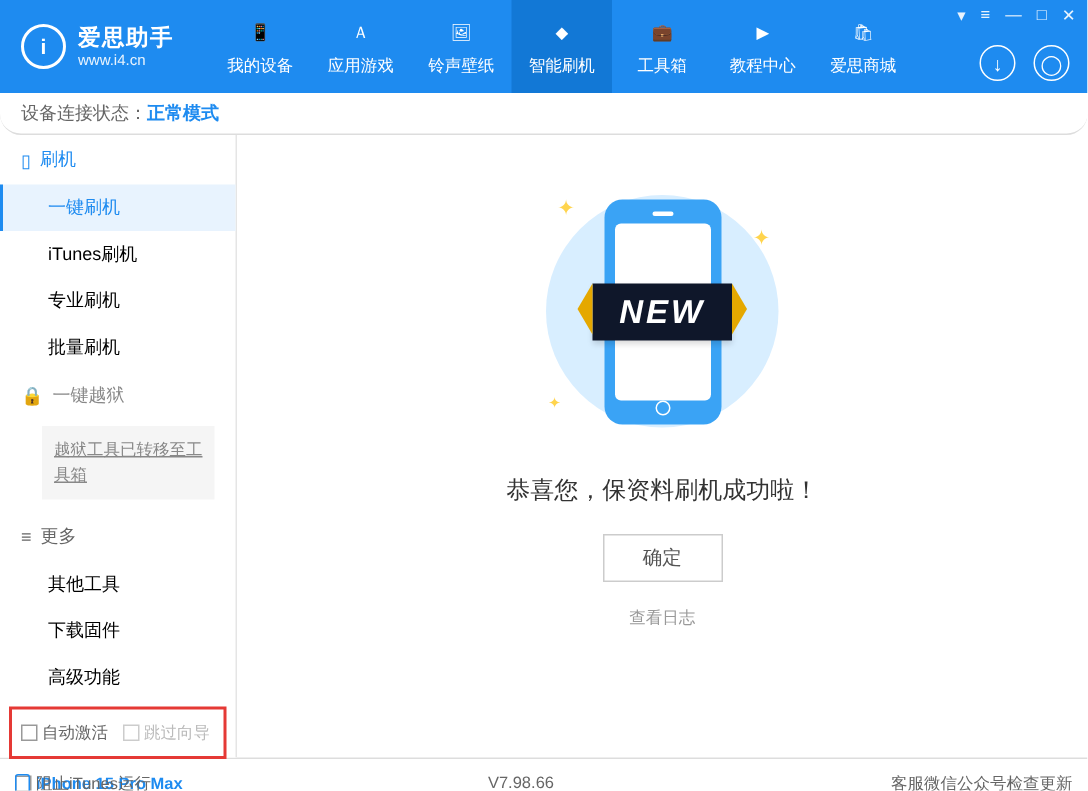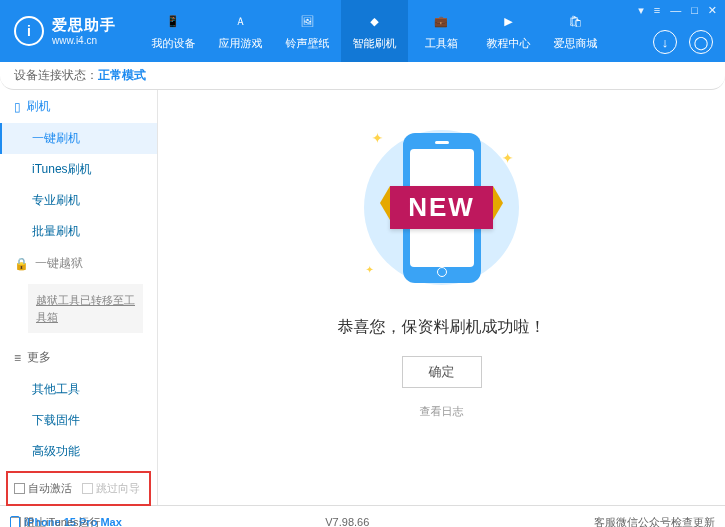--- a/index.html
+++ b/index.html
@@ -25,41 +25,41 @@
 
 
 .status-bar { height: 28px; border-bottom: 1px solid #ddd; display: flex; align-items: center; padding: 0 14px; font-size: 12px; color: #666; border-radius: 14px; }
 .status-bar .mode { color: #1e8bf0; font-weight: bold; }
 
 
 .body { display: flex; height: 415px; }
 .sidebar { width: 158px; border-right: 1px solid #e5e5e5; background: #fff; display: flex; flex-direction: column; font-size: 12px; }
 .side-sec { padding: 8px 14px; color: #888; display: flex; align-items: center; gap: 6px; }
 .side-sec.blue { color: #1e8bf0; }
-.side-item { padding: 7px 14px 7px 32px; color: #0369a1; cursor: pointer; }
+.side-item { padding: 7px 14px 7px 32px; color: #000000; cursor: pointer; }
 .side-item.active { background: #e8f3fe; color: #1e8bf0; border-left: 2px solid #1e8bf0; padding-left: 30px; }
 .side-note { background: #f5f5f5; margin: 4px 14px 8px 28px; padding: 8px; font-size: 11px; color: #888; line-height: 1.5; text-decoration: underline; }
 .side-spacer { flex: 1; }
 .opt-box { border: 2px solid #e53935; margin: 4px 6px; padding: 8px 6px; display: flex; gap: 10px; font-size: 11px; color: #666; }
 .opt-box .dis { color: #bbb; text-align: right; }
 .chk { display: inline-flex; align-items: center; gap: 3px; }
 .chk-box { width: 11px; height: 11px; border: 1px solid #999; display: inline-block; }
 .device-box { padding: 6px 10px; font-size: 11px; color: #1e8bf0; }
 .dev-ico { display:inline-block; width:10px; height:14px; border:1.5px solid #1e8bf0; border-radius:2px; vertical-align:middle; margin-right:4px; position:relative; }
 .dev-ico::after{content:"";position:absolute;bottom:1px;left:50%;transform:translateX(-50%);width:3px;height:1px;background:#1e8bf0;}
 
 
 .main { flex: 1; display: flex; flex-direction: column; align-items: center; padding-top: 30px; position: relative; }
 .illus { width: 200px; height: 175px; position: relative; display:flex; align-items:center; justify-content:center;}
 .circle-bg { width: 155px; height: 155px; background: #d8eeff; border-radius: 50%; position: absolute; }
 .phone-shape { width: 78px; height: 150px; background: #3aa3f5; border-radius: 12px; position: relative; z-index: 2; display:flex; align-items:center; justify-content:center; }
 .phone-screen { width: 64px; height: 118px; background: #fff; border-radius: 4px; }
 .phone-home { position:absolute; bottom:6px; width:10px; height:10px; border:1.5px solid #fff; border-radius:50%; }
 .phone-speaker{position:absolute; top:8px; width:14px; height:3px; background:#fff; border-radius:2px;}
-.ribbon { position: absolute; z-index: 3; background: #be185d; color: #fff; font-weight: 900; font-size: 26px; padding: 6px 18px; letter-spacing: 2px; box-shadow: 0 2px 4px rgba(0,0,0,0.15); }
+.ribbon { position: absolute; z-index: 3; background: #0f172a; color: #fff; font-weight: 900; font-size: 22px; padding: 6px 18px; letter-spacing: 2px; font-style: italic; box-shadow: 0 2px 4px rgba(0,0,0,0.15); }
 .ribbon::before, .ribbon::after { content:""; position:absolute; top:0; border-top:17px solid transparent; border-bottom:17px solid transparent; }
 .ribbon::before { left:-10px; border-right:10px solid #e5a800; }
 .ribbon::after { right:-10px; border-left:10px solid #e5a800; }
 .sparkle { position:absolute; color:#ffd44d; font-size:14px; z-index:1; }
 
 .success-text { font-size: 16px; color: #333; margin-top: 22px; }
 .ok-btn { margin-top: 18px; border: 1px solid #ccc; background: #fff; padding: 6px 26px; font-size: 13px; cursor: pointer; color:#555; }
 .log-link { margin-top: 16px; font-size: 11px; color: #999; cursor: pointer; }
 
 

